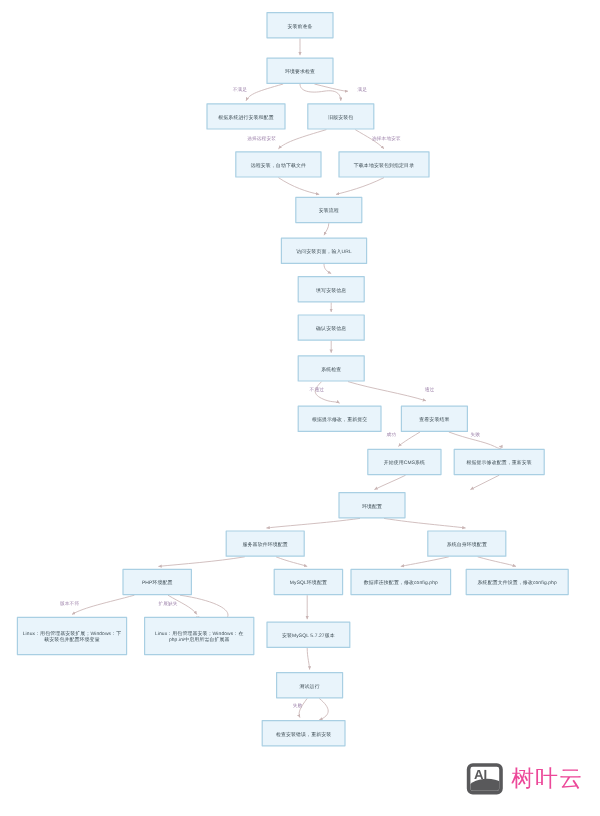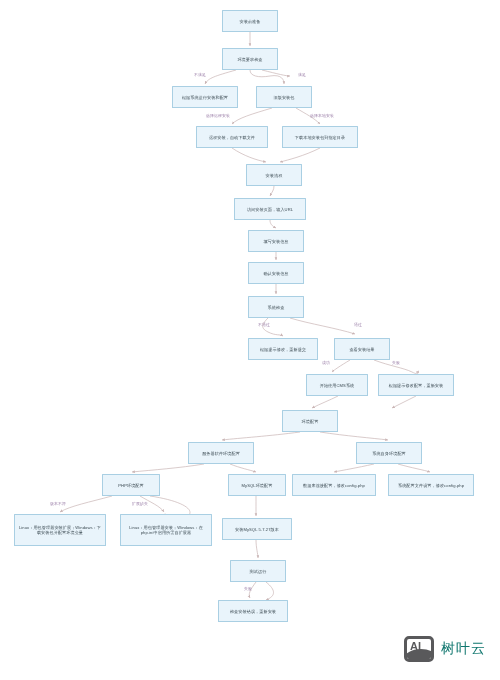--- a/index.html
+++ b/index.html
@@ -83,22 +83,22 @@
   .wm-icon .hill {
     position: absolute;
     bottom: -2px;
     left: -3px;
     width: 34px;
     height: 12px;
     background: #59595b;
     border-radius: 60% 60% 0 0 / 100% 100% 0 0;
   }
   .wm-text {
-    font-size: 14px;
-    color: #0f766e;
+    font-size: 19px;
+    color: #ec4899;
     font-family: "DejaVu Sans", sans-serif;
     letter-spacing: 1px;
   }
 </style>
 </head>
 <body>
 
 <div id="canvas">
   <svg id="edges" viewBox="0 0 500 680">
     <defs>

